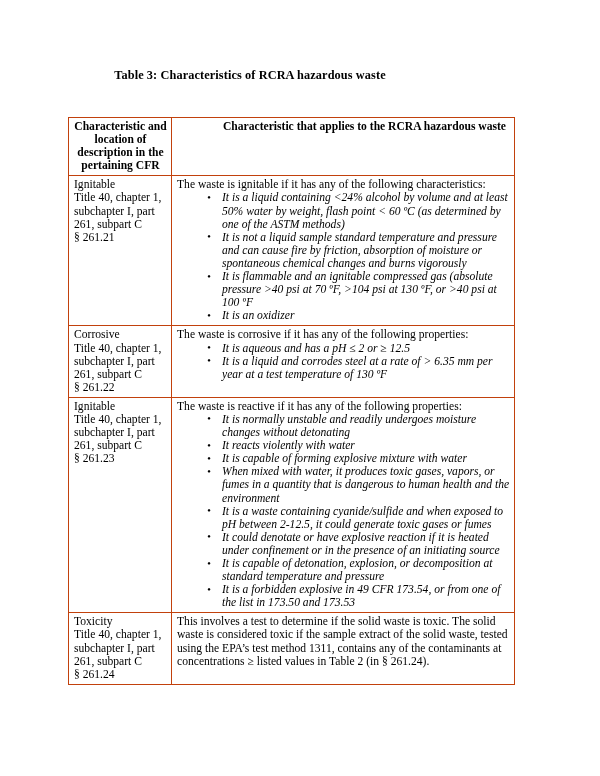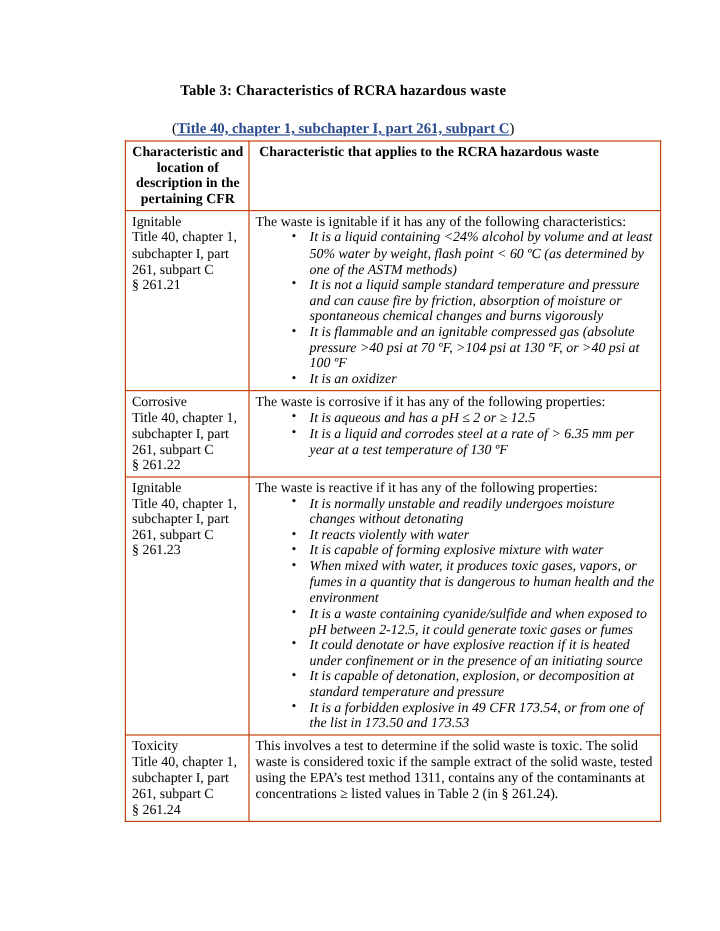--- a/index.html
+++ b/index.html
@@ -13,21 +13,20 @@
     font-family: "Liberation Serif", "DejaVu Serif", serif;
     color: #000000;
     overflow: hidden;
   }
   .page {
     position: relative;
     width: 500px;
     height: 776px;
     box-sizing: border-box;
     padding: 0;
-    margin-left: 36px;
   }
 
   .doc-title {
     text-align: center;
     font-weight: bold;
     font-size: 12.3px;
     letter-spacing: 0.1px;
     margin: 0;
     padding-top: 68px;
     line-height: 14px;
@@ -68,21 +67,21 @@
   col.c2 { width: 343px; }
 
   td.hdr {
     font-weight: bold;
     text-align: center;
     padding-top: 3px;
     line-height: 13.6px;
     height: 50px;
   }
   td.hdr.c2head {
-    text-align: left;
+    text-align: right;
     padding-left: 8px;
     padding-right: 8px;
   }
 
   .label-cell { white-space: normal; }
   .label-line { display: block; }
 
   .lead-in {
     display: block;
     margin: 0 0 0 0;
@@ -108,23 +107,20 @@
   }
   .para-block { display: block; }
 </style>
 </head>
 <body>
 
 <div class="page">
 
   <div class="doc-title">Table 3: Characteristics of RCRA hazardous waste</div>
 
-  <div class="doc-subtitle">
-    <span class="paren">(</span><a class="doc-link" href="#">Title 40, chapter 1, subchapter I, part 261, subpart C</a><span class="paren">)</span>
-  </div>
 
   <table class="rcra">
     <colgroup>
         <col class="c1">
         <col class="c2">
       </colgroup>
     <tbody>
       <tr>
         <td class="hdr">Characteristic and location of description in the pertaining CFR</td>
         <td class="hdr c2head">Characteristic that applies to the RCRA hazardous waste</td>

